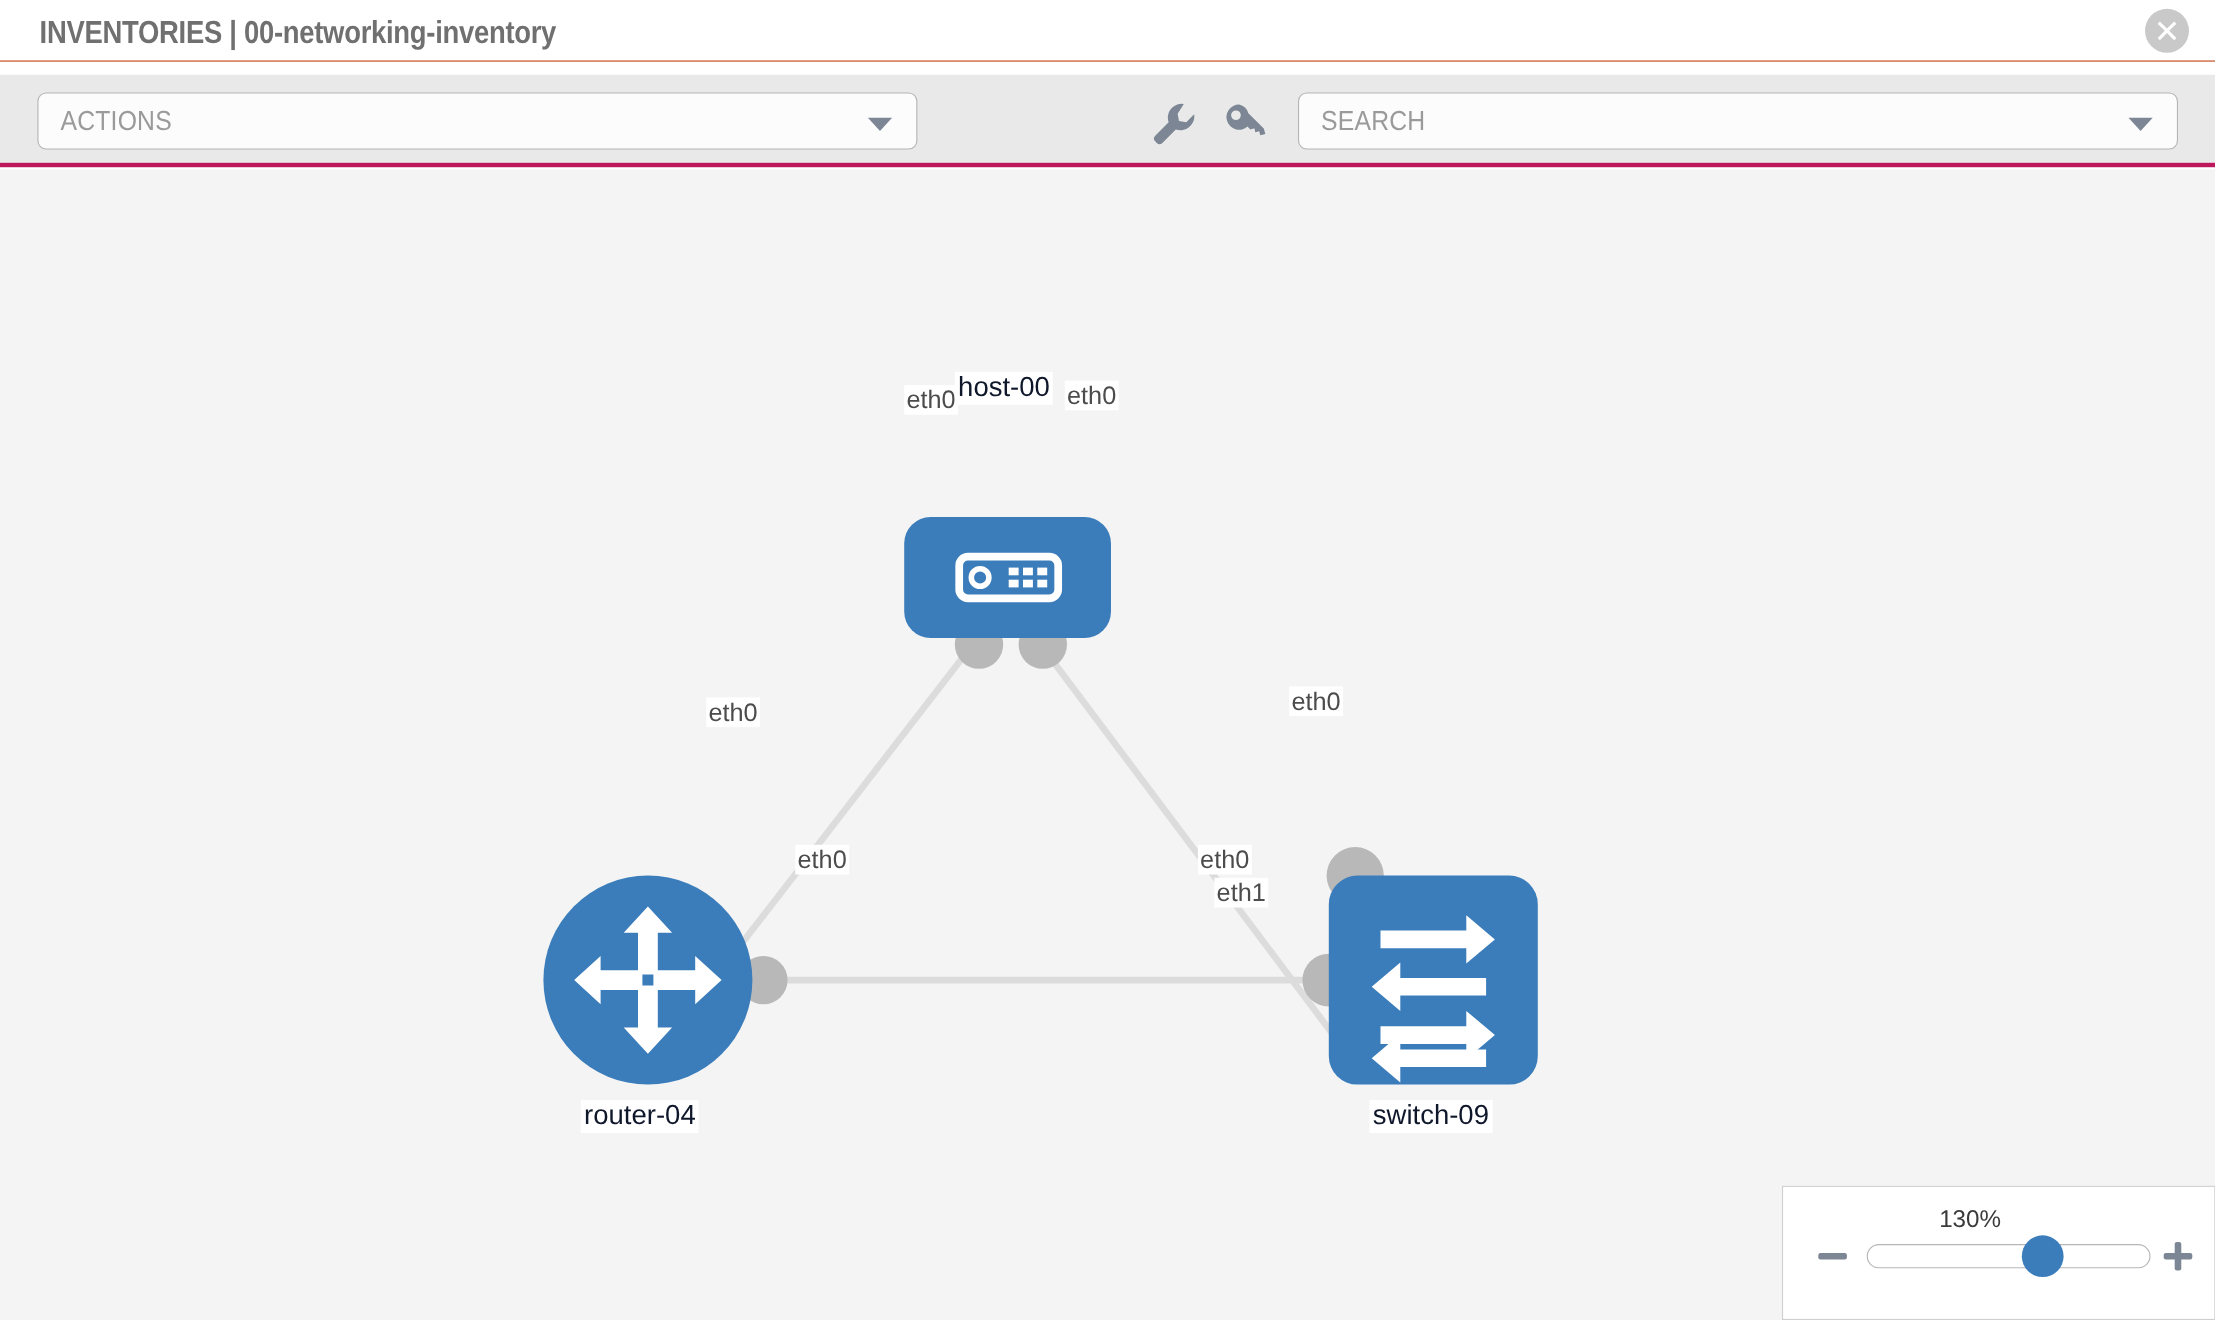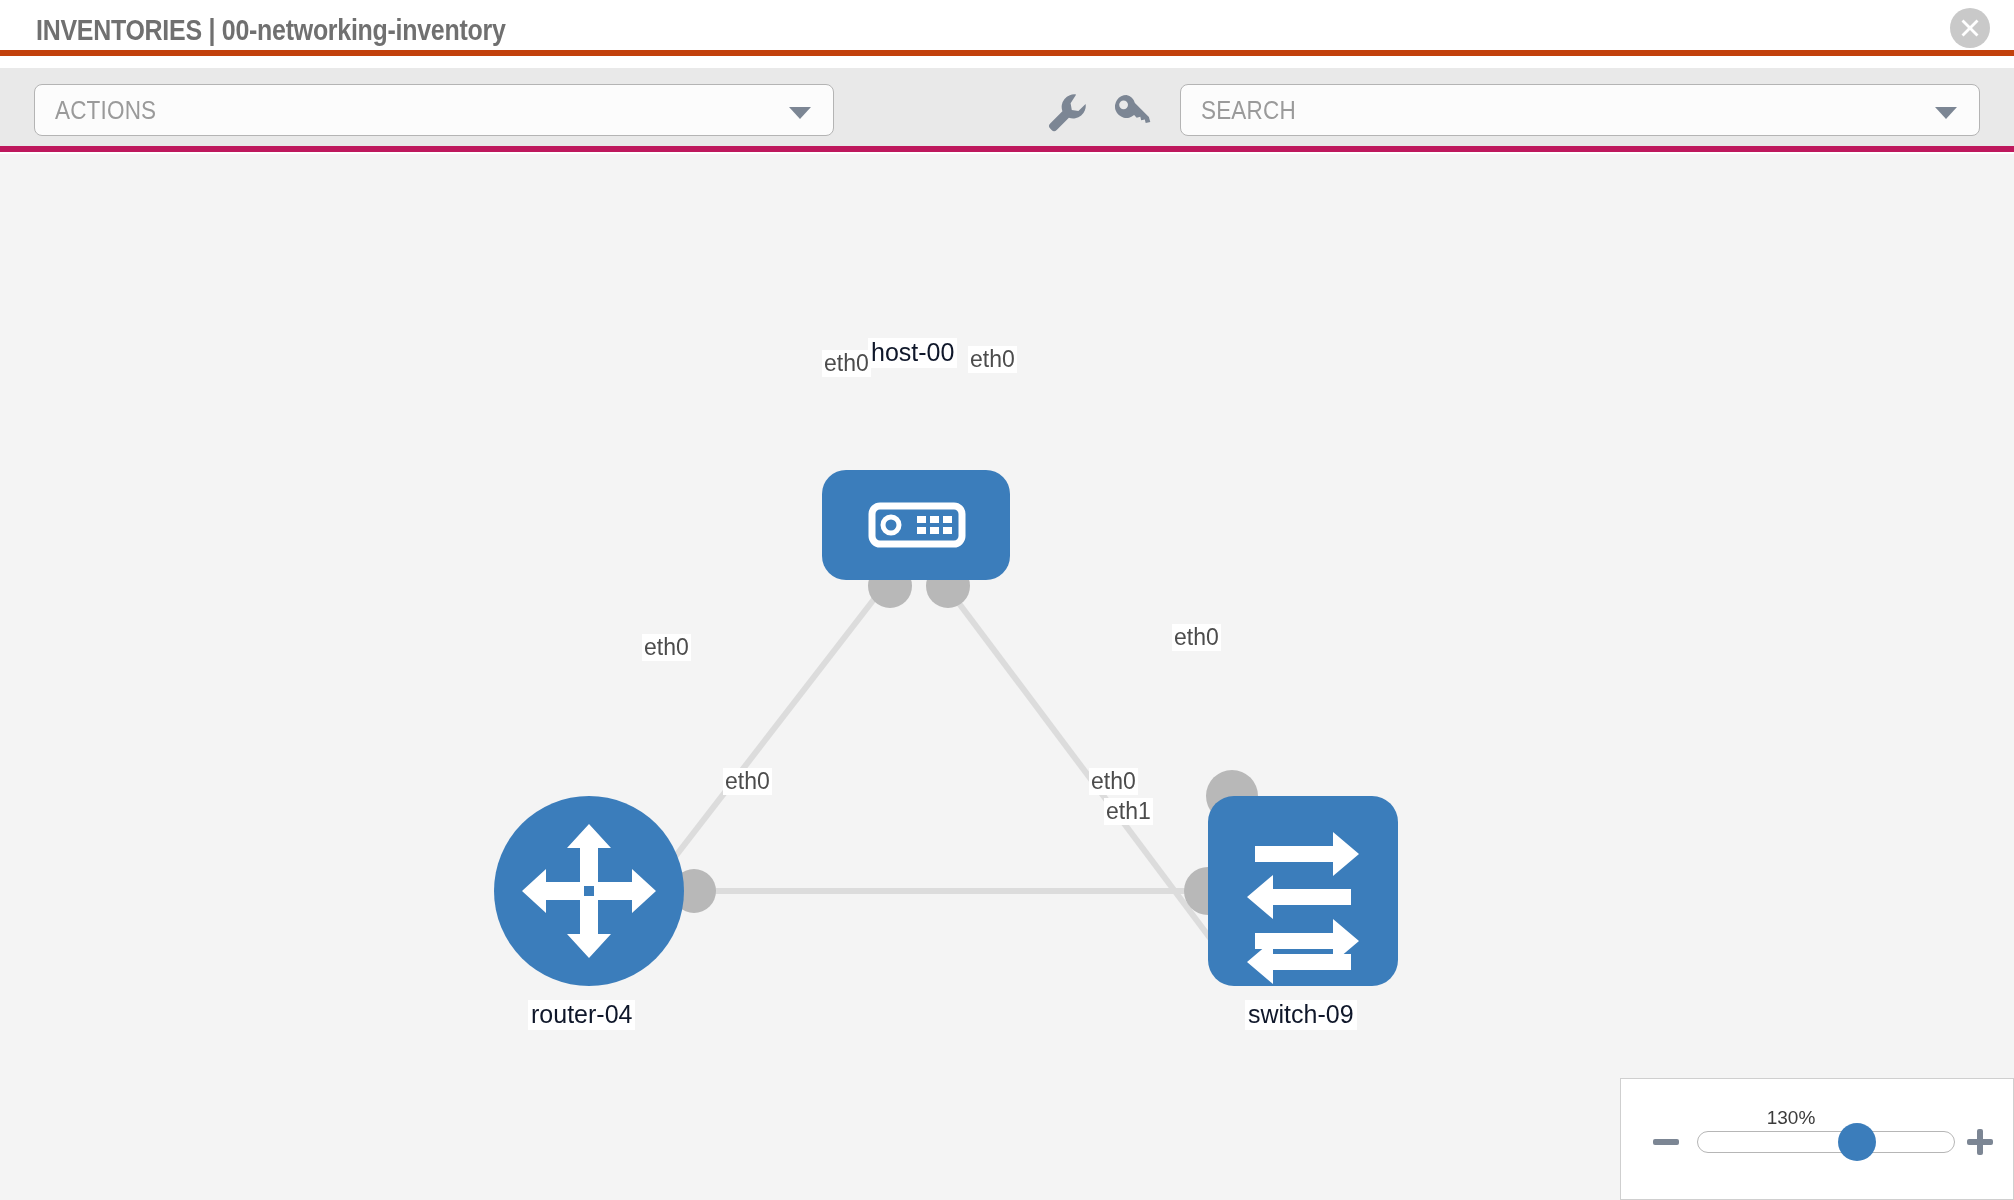--- a/index.html
+++ b/index.html
@@ -18,21 +18,21 @@
     height: 1200px;
     background: #ffffff;
   }
 
   
   .header {
     position: absolute;
     left: 0; top: 0;
     width: 2014px; height: 56px;
     background: #ffffff;
-    border-bottom: 6px solid #c2410c;
+    border-bottom: 1px solid #c2410c;
   }
   .page-title {
     position: absolute;
     left: 36px; top: 14px;
     font-size: 29px;
     font-weight: bold;
     color: #707070;
     letter-spacing: -0.3px;
     white-space: nowrap;
     transform: scaleX(0.86);
@@ -47,21 +47,21 @@
     cursor: pointer;
   }
   .close-btn svg { display: block; }
 
   
   .toolbar {
     position: absolute;
     left: 0; top: 68px;
     width: 2014px; height: 84px;
     background: #e9e9e9;
-    border-bottom: 6px solid #be185d;
+    border-bottom: 4px solid #be185d;
   }
   .actions-select {
     position: absolute;
     left: 34px; top: 16px;
     width: 800px; height: 52px;
     background: #fcfcfc;
     border: 1px solid #b4b4b4;
     border-radius: 8px;
     cursor: pointer;
   }
@@ -136,24 +136,24 @@
   
   .zoom-panel {
     position: absolute;
     left: 1620px; top: 1078px;
     width: 394px; height: 122px;
     background: #ffffff;
     border: 1px solid #cfcfcf;
   }
   .zoom-value {
     position: absolute;
-    left: 0; top: 28px;
+    left: 0; top: 16px;
     width: 340px;
     text-align: center;
-    font-size: 19px;
+    font-size: 22px;
     color: #3b3b3b;
   }
   .zoom-minus, .zoom-plus {
     position: absolute;
     top: 48px;
     width: 30px; height: 30px;
     cursor: pointer;
   }
   .zoom-minus { left: 30px; }
   .zoom-plus  { left: 344px; }

